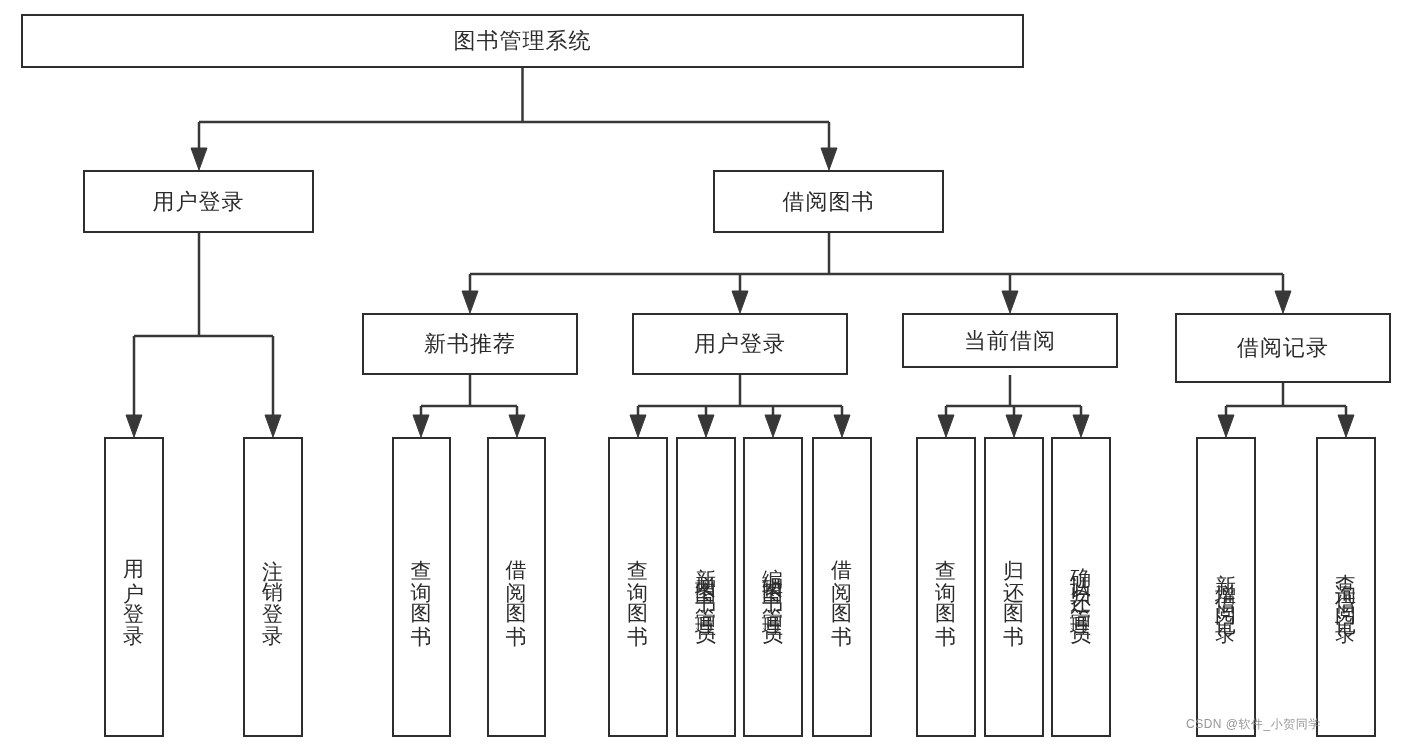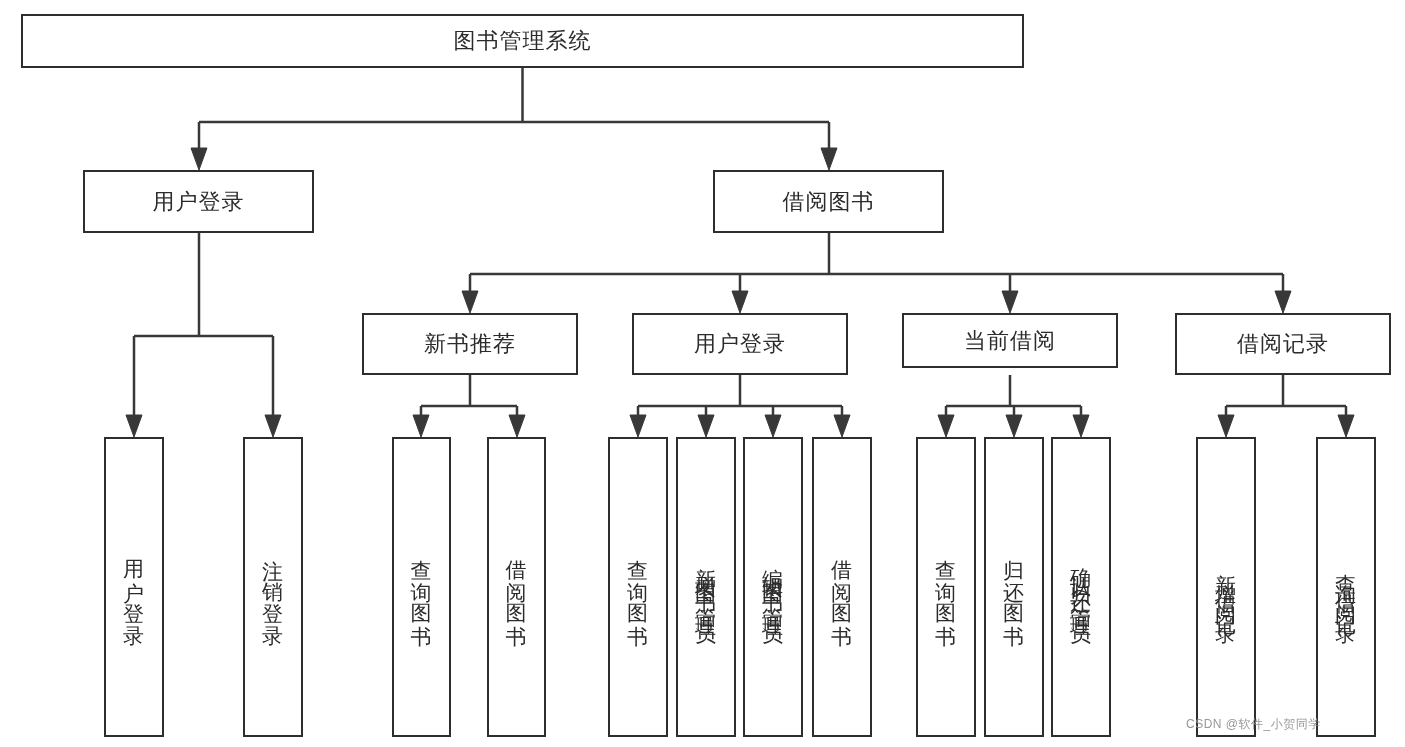--- a/index.html
+++ b/index.html
@@ -99,21 +99,21 @@
   </svg>
 
   <div class="node hbox" style="left:21px; top:14px; width:1003px; height:54px;">图书管理系统</div>
 
   <div class="node hbox" style="left:83px; top:170px; width:231px; height:63px;">用户登录</div>
   <div class="node hbox" style="left:713px; top:170px; width:231px; height:63px;">借阅图书</div>
 
   <div class="node hbox" style="left:362px; top:313px; width:216px; height:62px;">新书推荐</div>
   <div class="node hbox" style="left:632px; top:313px; width:216px; height:62px;">用户登录</div>
   <div class="node hbox" style="left:902px; top:313px; width:216px; height:55px;">当前借阅</div>
-  <div class="node hbox" style="left:1175px; top:313px; width:216px; height:62px;">借阅记录</div>
+  <div class="node hbox" style="left:1175px; top:313px; width:216px; height:70px;">借阅记录</div>
 
   <div class="node leaf ls-wide" style="left:104px; top:437px; width:60px; height:300px;">用户登录</div>
   <div class="node leaf ls-wide" style="left:243px; top:437px; width:60px; height:300px;">注销登录</div>
 
   <div class="node leaf ls-wide" style="left:392px; top:437px; width:59px; height:300px;">查询图书</div>
   <div class="node leaf ls-wide" style="left:487px; top:437px; width:59px; height:300px;">借阅图书</div>
 
   <div class="node leaf ls-wide" style="left:608px; top:437px; width:60px; height:300px;">查询图书</div>
   <div class="node leaf ls-tight" style="left:676px; top:437px; width:60px; height:300px;">新增图书（管理员）</div>
   <div class="node leaf ls-tight" style="left:743px; top:437px; width:60px; height:300px;">编辑图书（管理员）</div>

